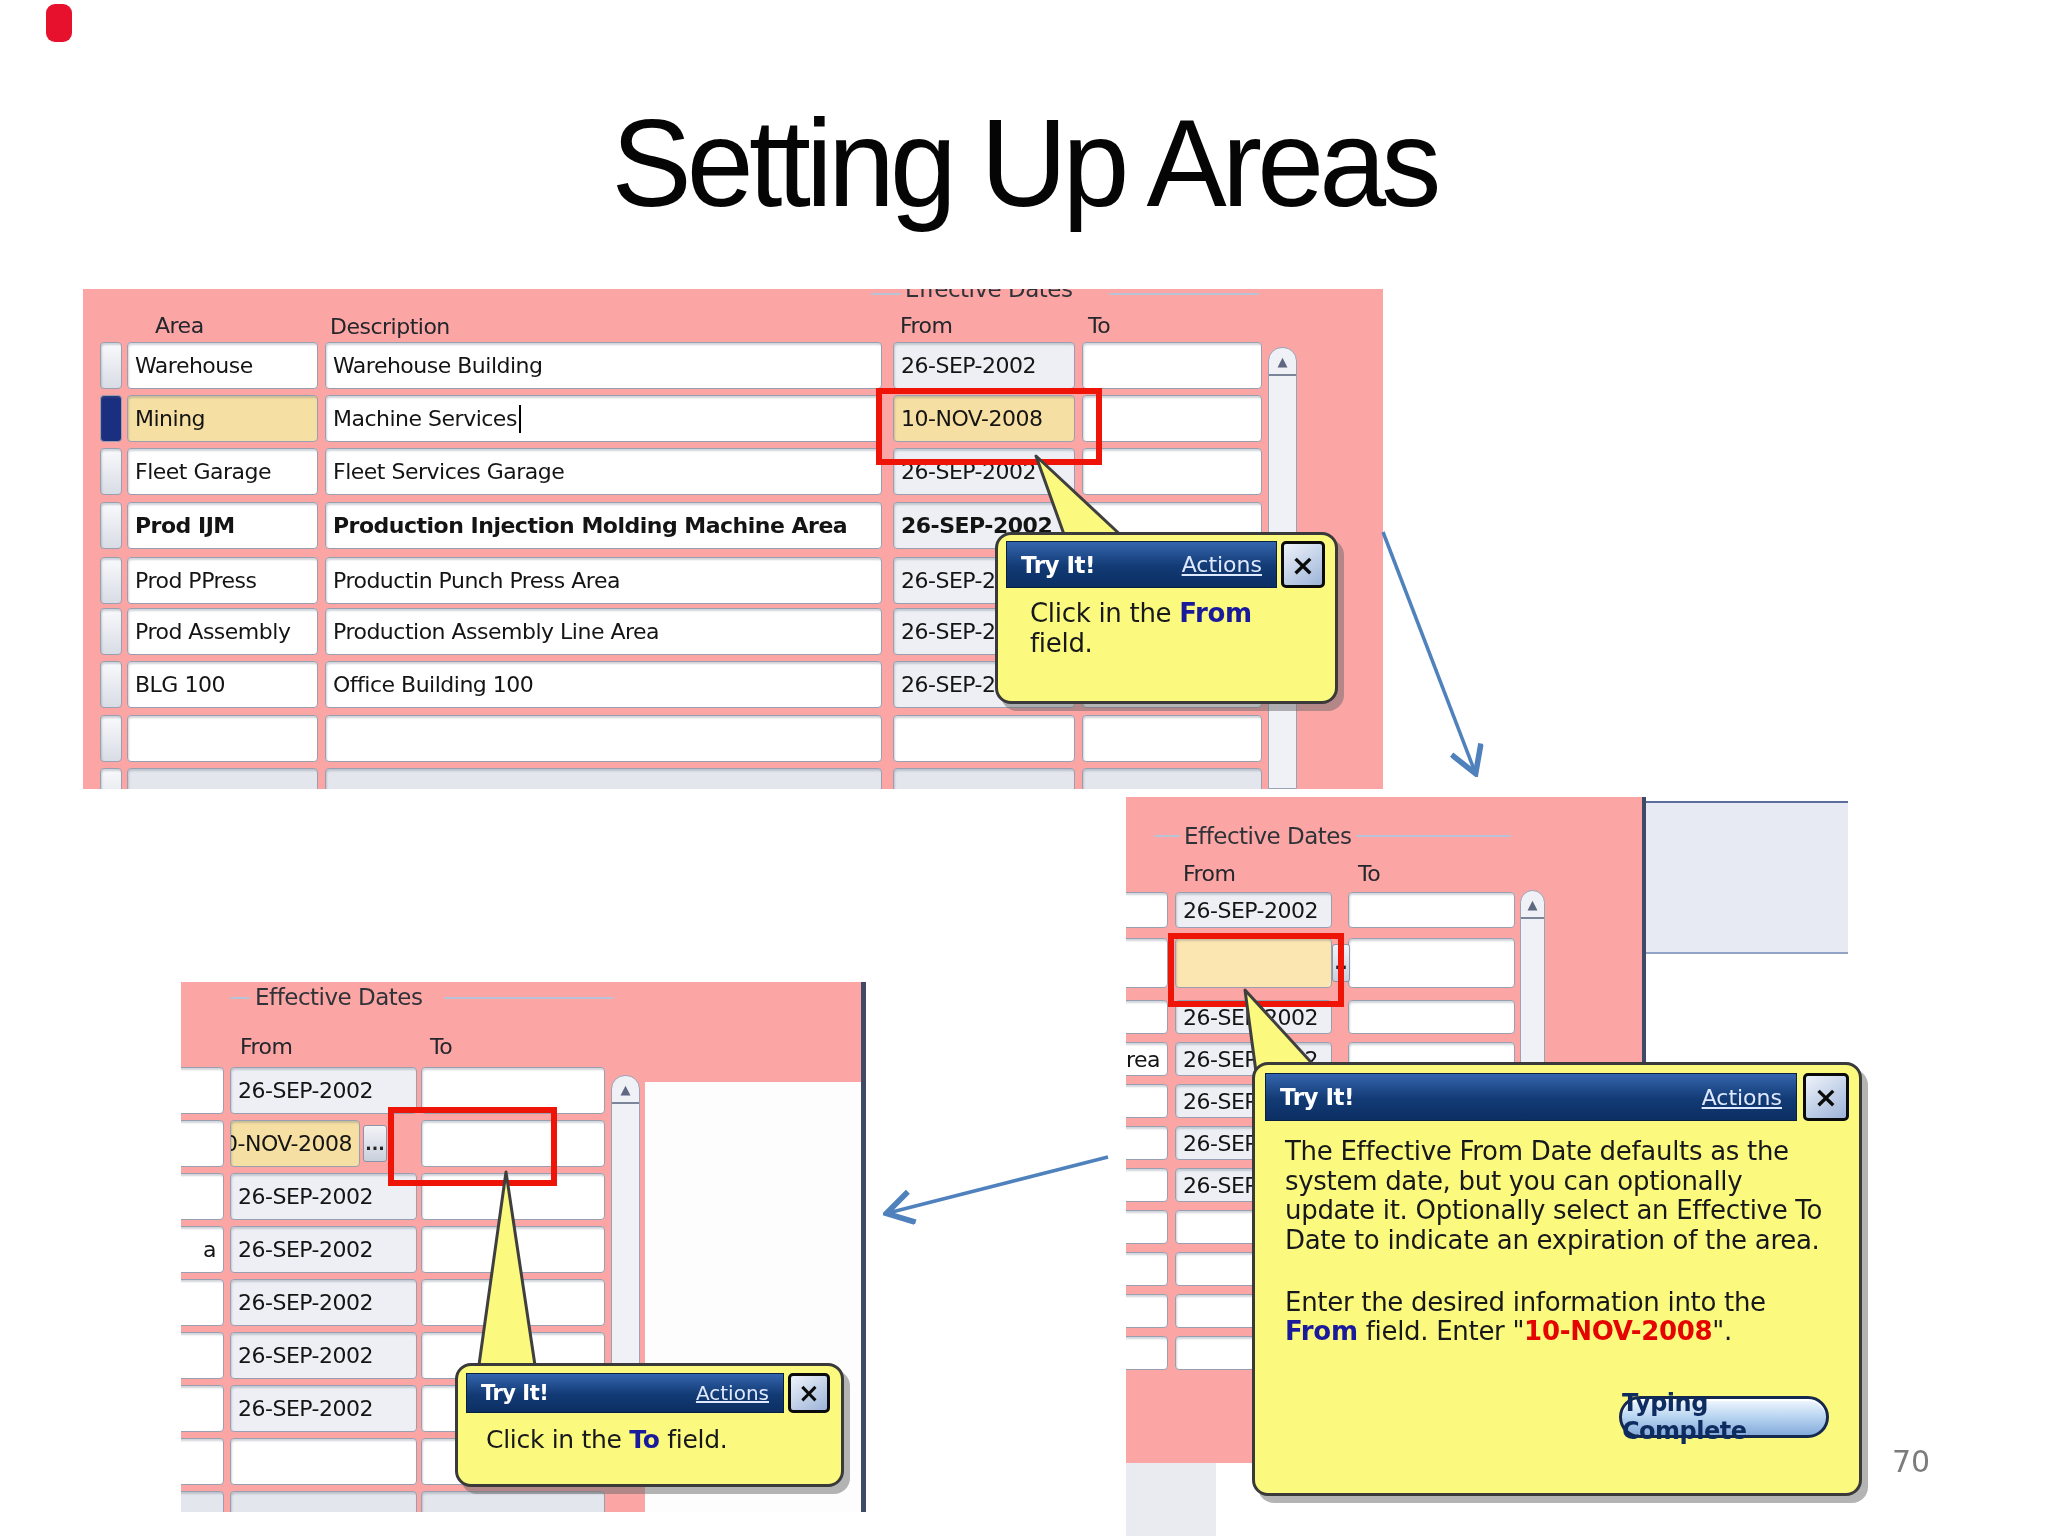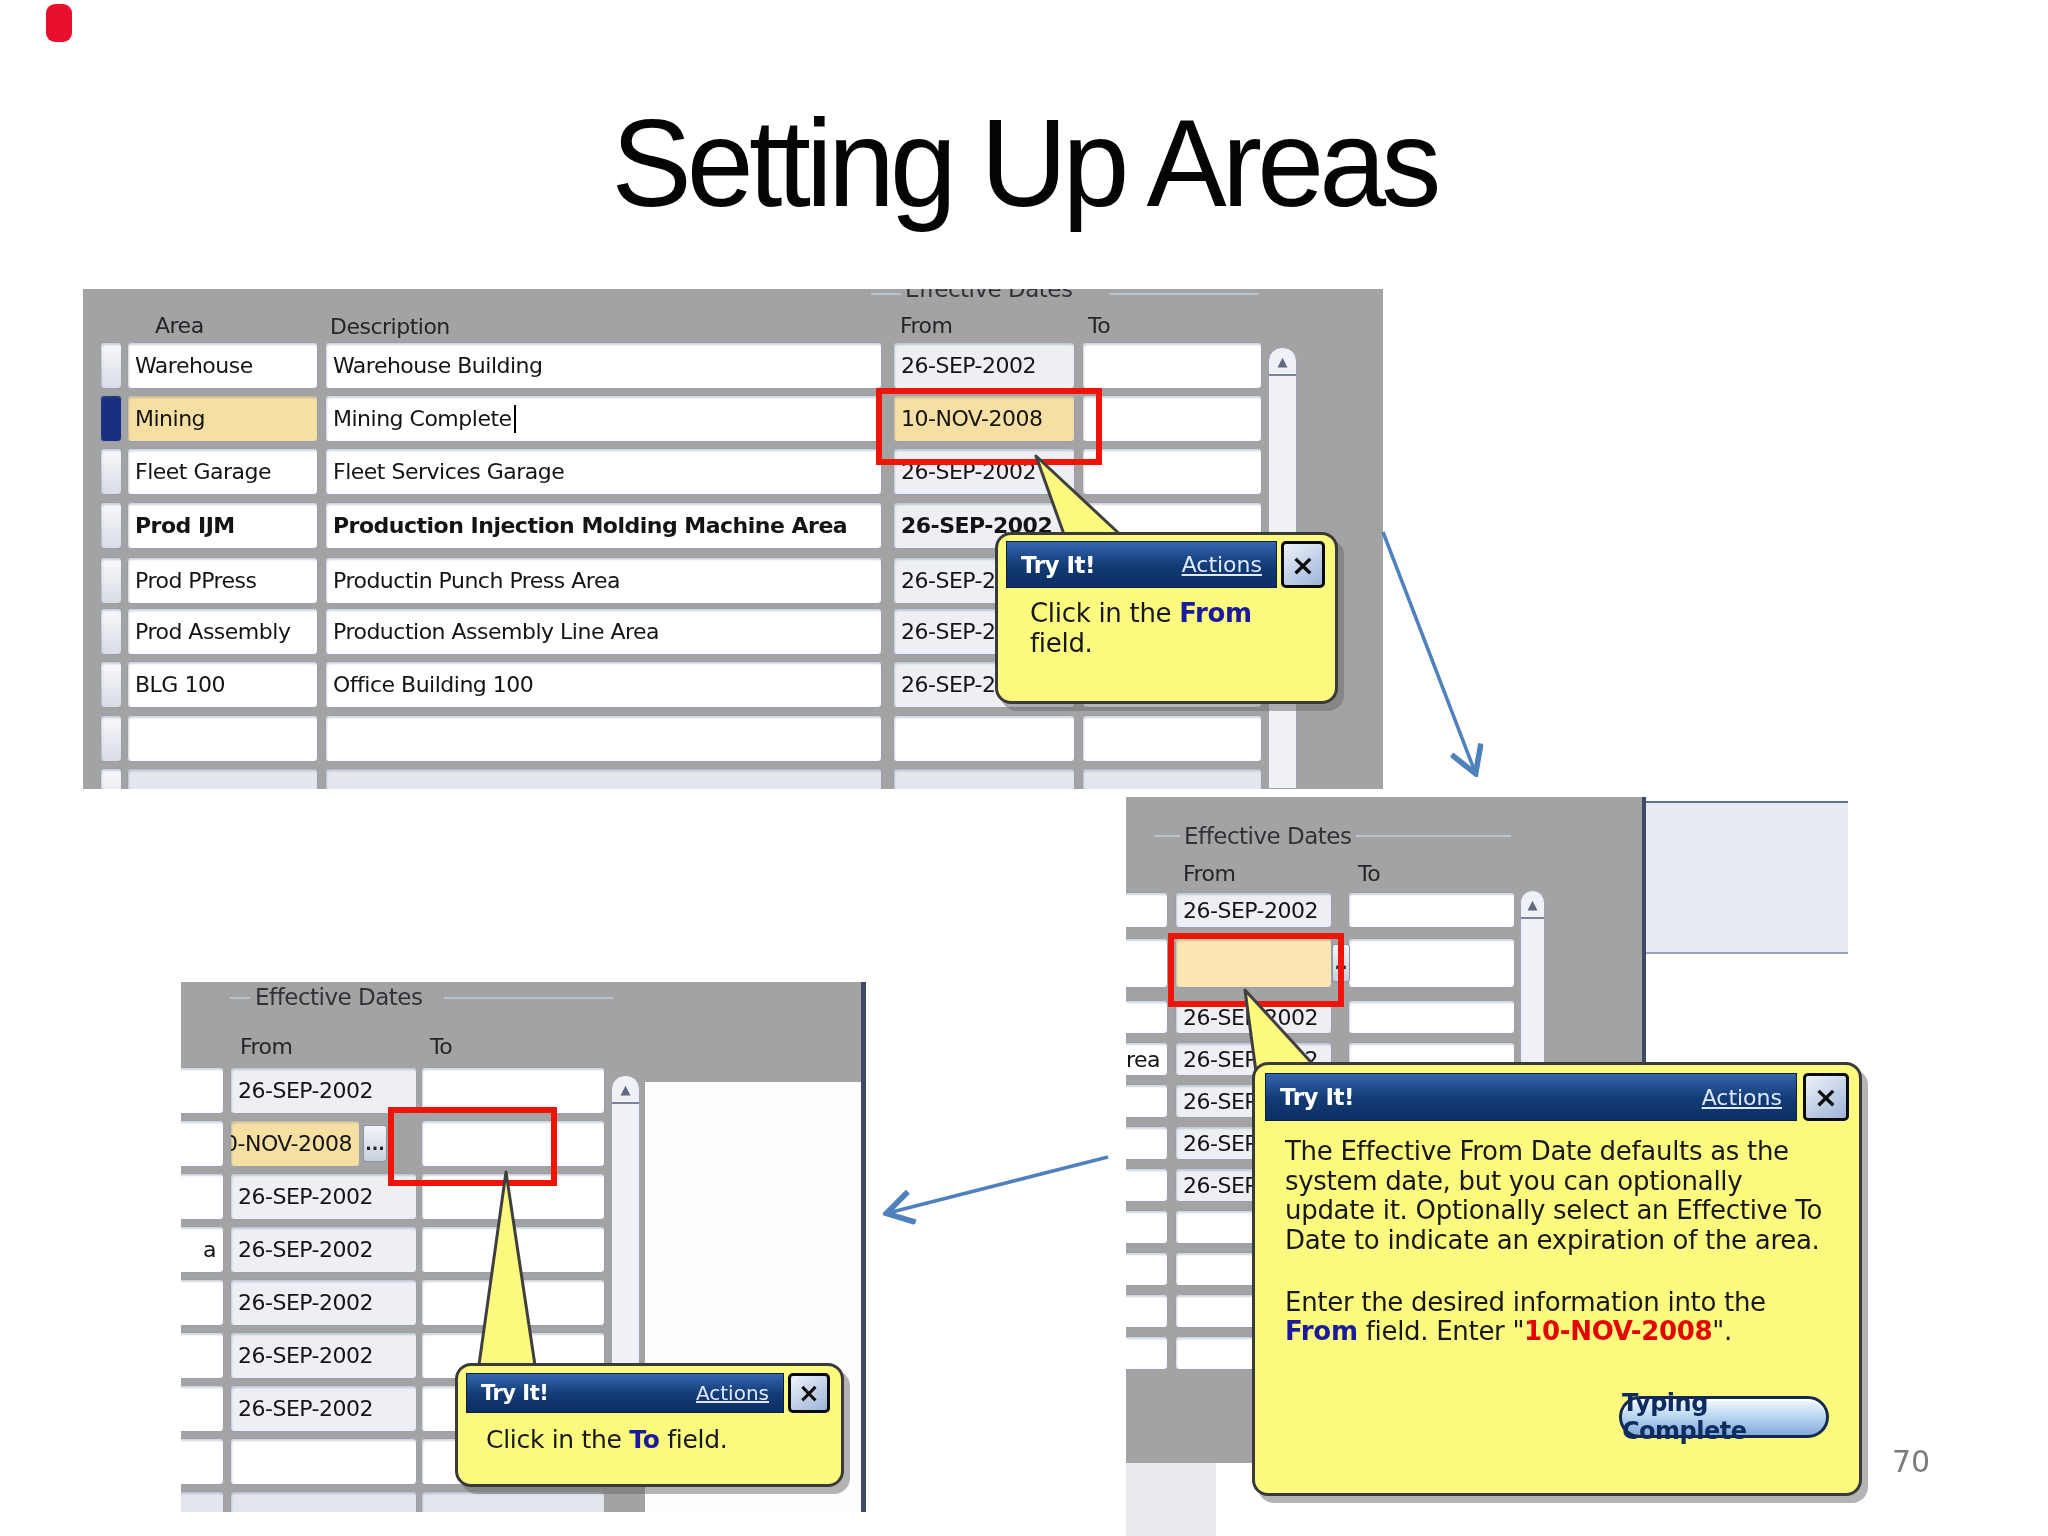--- a/index.html
+++ b/index.html
@@ -2,21 +2,21 @@
 <html><head>
 <meta charset="utf-8">
 <style>
   html,body{margin:0;padding:0;background:#fff;}
   .stage{position:relative;width:2048px;height:1536px;background:#fff;overflow:hidden;
          font-family:"DejaVu Sans",sans-serif;}
   .redbar{position:absolute;left:46px;top:4px;width:26px;height:38px;background:#e8112d;border-radius:9px;}
   .title{position:absolute;top:92px;left:0;width:100%;text-align:center;margin:0;
          font-family:"Liberation Sans",sans-serif;font-weight:400;font-size:124px;color:#050505;
          letter-spacing:-5px;transform:scaleX(.97);}
-  .panel{position:absolute;background:#a3a3a3;overflow:hidden;z-index:1;box-sizing:border-box;}
+  .panel{position:absolute;background:#fca5a5;overflow:hidden;z-index:1;box-sizing:border-box;}
   .row{position:absolute;left:0;right:0;height:47px;}
   .c{position:absolute;top:0;height:100%;background:#fff;border:1px solid #979fb0;border-radius:4px;
      box-shadow:inset 1px 2px 2px rgba(90,100,120,.28);font-size:22px;color:#141414;
      display:flex;align-items:center;padding:0 7px;white-space:nowrap;overflow:hidden;
      letter-spacing:-.5px;box-sizing:border-box;}
   .c.g{background:#edeff4;}
   .c.t{background:#f6dfa2;}
   .c.t2{background:#fbe6b1;}
   .c.eg{background:#e3e6ec;}
   .c.end{justify-content:flex-end;}
@@ -95,21 +95,21 @@
       <div class="c sel rowsel"></div>
       <div class="c a">Warehouse</div>
       <div class="c d">Warehouse Building</div>
       <div class="c f g">26-SEP-2002</div>
       <div class="c to"></div>
     </div>
     <div class="row" style="top:106px;">
       <div class="c sel rowsel cur"></div>
       <div class="c a t">Mining</div>
       <div class="c d">
-          <span>Mining Complete</span>
+          <span>Machine Services</span>
           <span class="caret"></span>
         </div>
       <div class="c f t">10-NOV-2008</div>
       <div class="c to"></div>
     </div>
     <div class="row" style="top:159px;">
       <div class="c sel rowsel"></div>
       <div class="c a">Fleet Garage</div>
       <div class="c d">Fleet Services Garage</div>
       <div class="c f g">26-SEP-2002</div>

